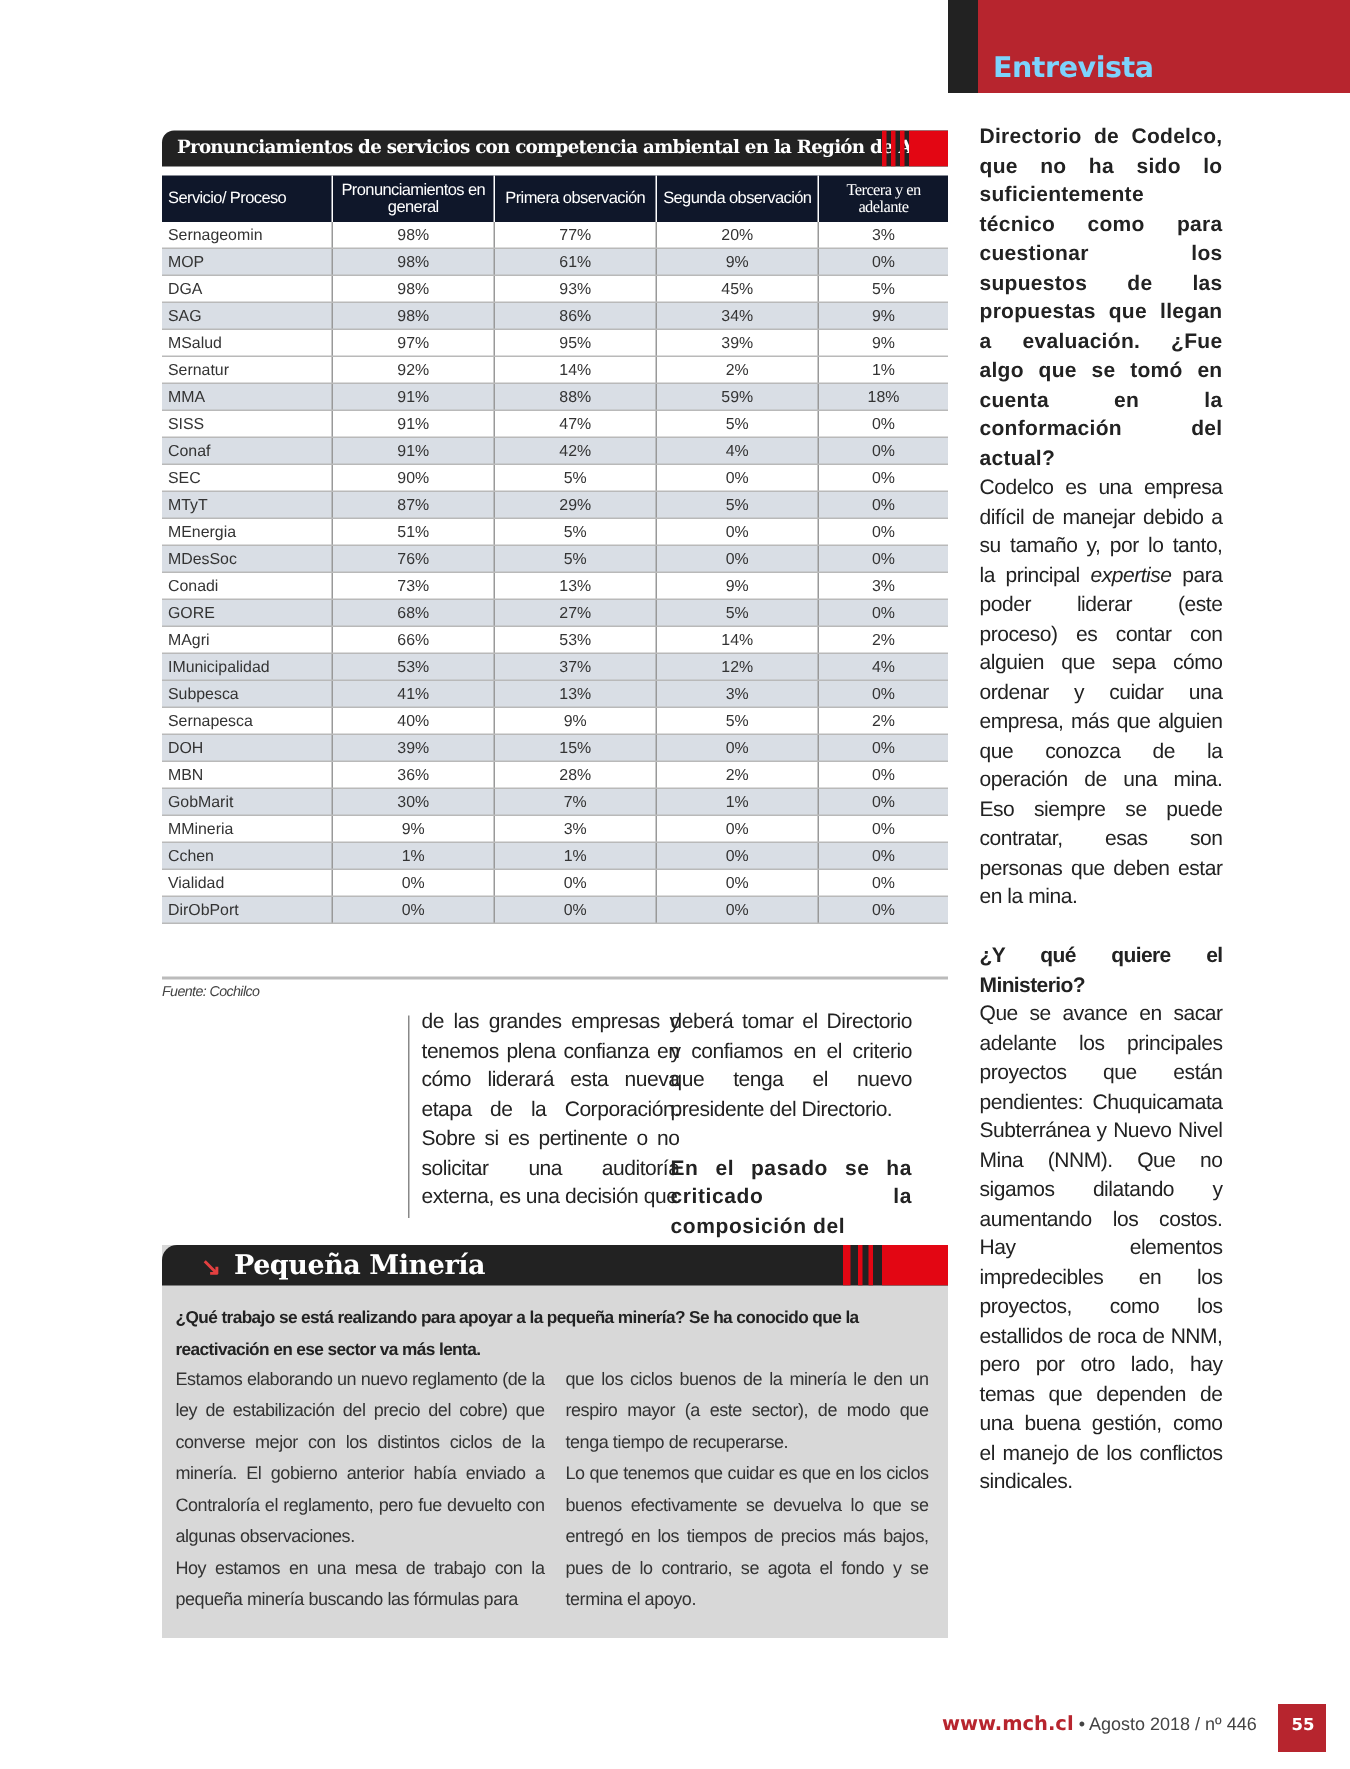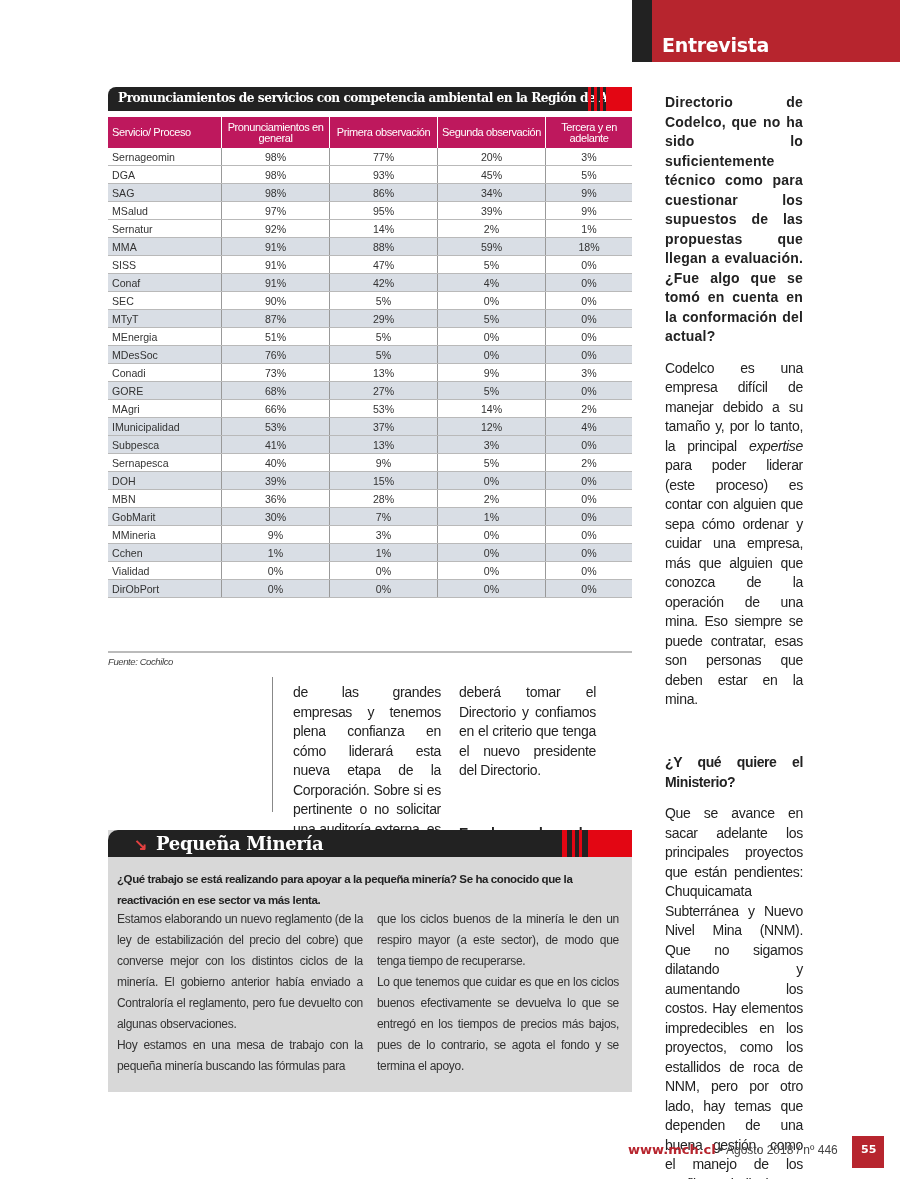--- a/index.html
+++ b/index.html
@@ -2,48 +2,48 @@
 <html><head>
 <meta charset="utf-8">
 <style>
   html, body { margin:0; padding:0; }
   body { width:900px; height:1179px; position:relative; background:#ffffff; overflow:hidden;
          font-family:"Liberation Sans", sans-serif; color:#222; }
 
   
   .section-tab { position:absolute; left:632px; top:0; width:268px; height:62px; background:#b7252e; }
   .section-tab .dark { position:absolute; left:0; top:0; width:20px; height:62px; background:#222; }
-  .section-tab .label { position:absolute; left:30px; top:34px; color:#ffffff; font-weight:bold;
+  .section-tab .label { position:absolute; left:30px; top:34px; color:#7dd3fc; font-weight:bold;
          font-size:19px; font-family:"DejaVu Sans", sans-serif; letter-spacing:-0.3px; }
 
   
   .table-banner { position:absolute; left:108px; top:87px; width:524px; height:24px; background:#222;
          border-radius:8px 0 0 0; overflow:hidden; }
   .table-banner .title { position:absolute; left:10px; top:4px; color:#fff; font-weight:bold;
          font-family:"DejaVu Serif", serif; font-size:12.2px; letter-spacing:-0.5px; white-space:nowrap; }
   .stripes { position:absolute; right:0; top:0; height:100%; width:48px; }
   .stripes .r { position:absolute; top:0; height:100%; background:#e30613; }
 
   table.data { position:absolute; left:108px; top:117px; width:524px; border-collapse:collapse;
          font-family:"Liberation Sans", sans-serif; font-size:10.6px; color:#333; }
-  table.data th { background:#be185d; color:#fff; font-weight:normal; font-size:11px; line-height:11px;
+  table.data th { background:#0f172a; color:#fff; font-weight:normal; font-size:11px; line-height:11px;
          height:31px; border-right:1px solid #fff; padding:0 3px; letter-spacing:-0.4px; }
   table.data th:first-child { text-align:left; padding-left:4px; }
-  table.data th:last-child { border-right:none; }
+  table.data th:last-child { border-right:none;font-family:Liberation Serif, serif; }
   table.data td { height:17px; padding:0; text-align:center; border-right:1px solid #999; border-bottom:1px solid #b9b9b9; }
   table.data td:first-child { text-align:left; padding-left:4px; }
   table.data td:last-child { border-right:none; }
   table.data tr.alt td { background:#d9dee5; }
   .table-rule { position:absolute; left:108px; top:651px; width:524px; height:2px; background:#bbb; }
   .source { position:absolute; left:108px; top:656px; font-size:9.5px; font-style:italic; color:#444;
          font-family:"Liberation Sans Narrow","Liberation Sans", sans-serif; letter-spacing:-0.4px; }
 
   
   .col { position:absolute; font-size:14px; line-height:19.5px; color:#222; letter-spacing:-0.3px; }
-  .col p { margin:12px; }
+  .col p { margin:0; }
   .col .b { font-weight:bold; }
   .vrule { position:absolute; left:272px; top:677px; width:1px; height:135px; background:#888; }
   .col.mid1 { left:281px; top:671px; width:172px; text-align:justify; }
   .col.mid2 { left:447px; top:671px; width:161px; text-align:justify; }
   .col.right { left:653px; top:81px; width:162px; text-align:justify; }
   .right .q { font-weight:bold; font-size:14px; letter-spacing:0.2px; }
   .right .gap { height:19.5px; }
 
   
   .box { position:absolute; left:108px; top:830px; width:524px; height:262px; background:#d8d8d8; }
@@ -96,20 +96,27 @@
     </tr>
   </thead>
   <tbody id="tbody">
       <tr>
         <td>Sernageomin</td>
         <td>98%</td>
         <td>77%</td>
         <td>20%</td>
         <td>3%</td>
       </tr>
+      <tr class="alt">
+        <td>MOP</td>
+        <td>98%</td>
+        <td>61%</td>
+        <td>9%</td>
+        <td>0%</td>
+      </tr>
       <tr>
         <td>DGA</td>
         <td>98%</td>
         <td>93%</td>
         <td>45%</td>
         <td>5%</td>
       </tr>
       <tr class="alt">
         <td>SAG</td>
         <td>98%</td>

